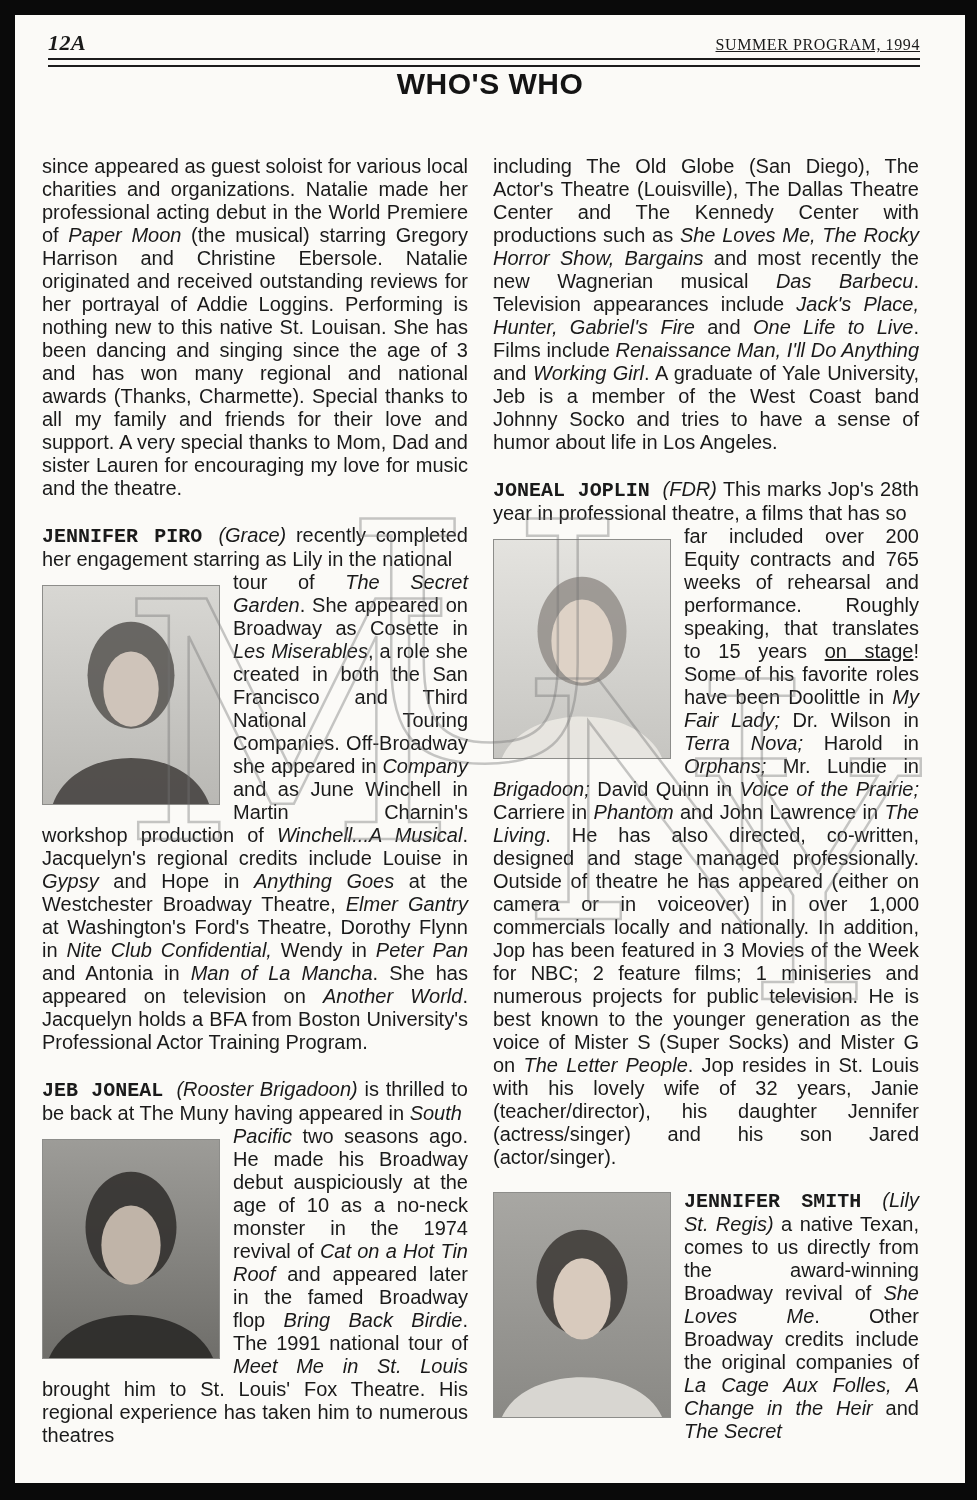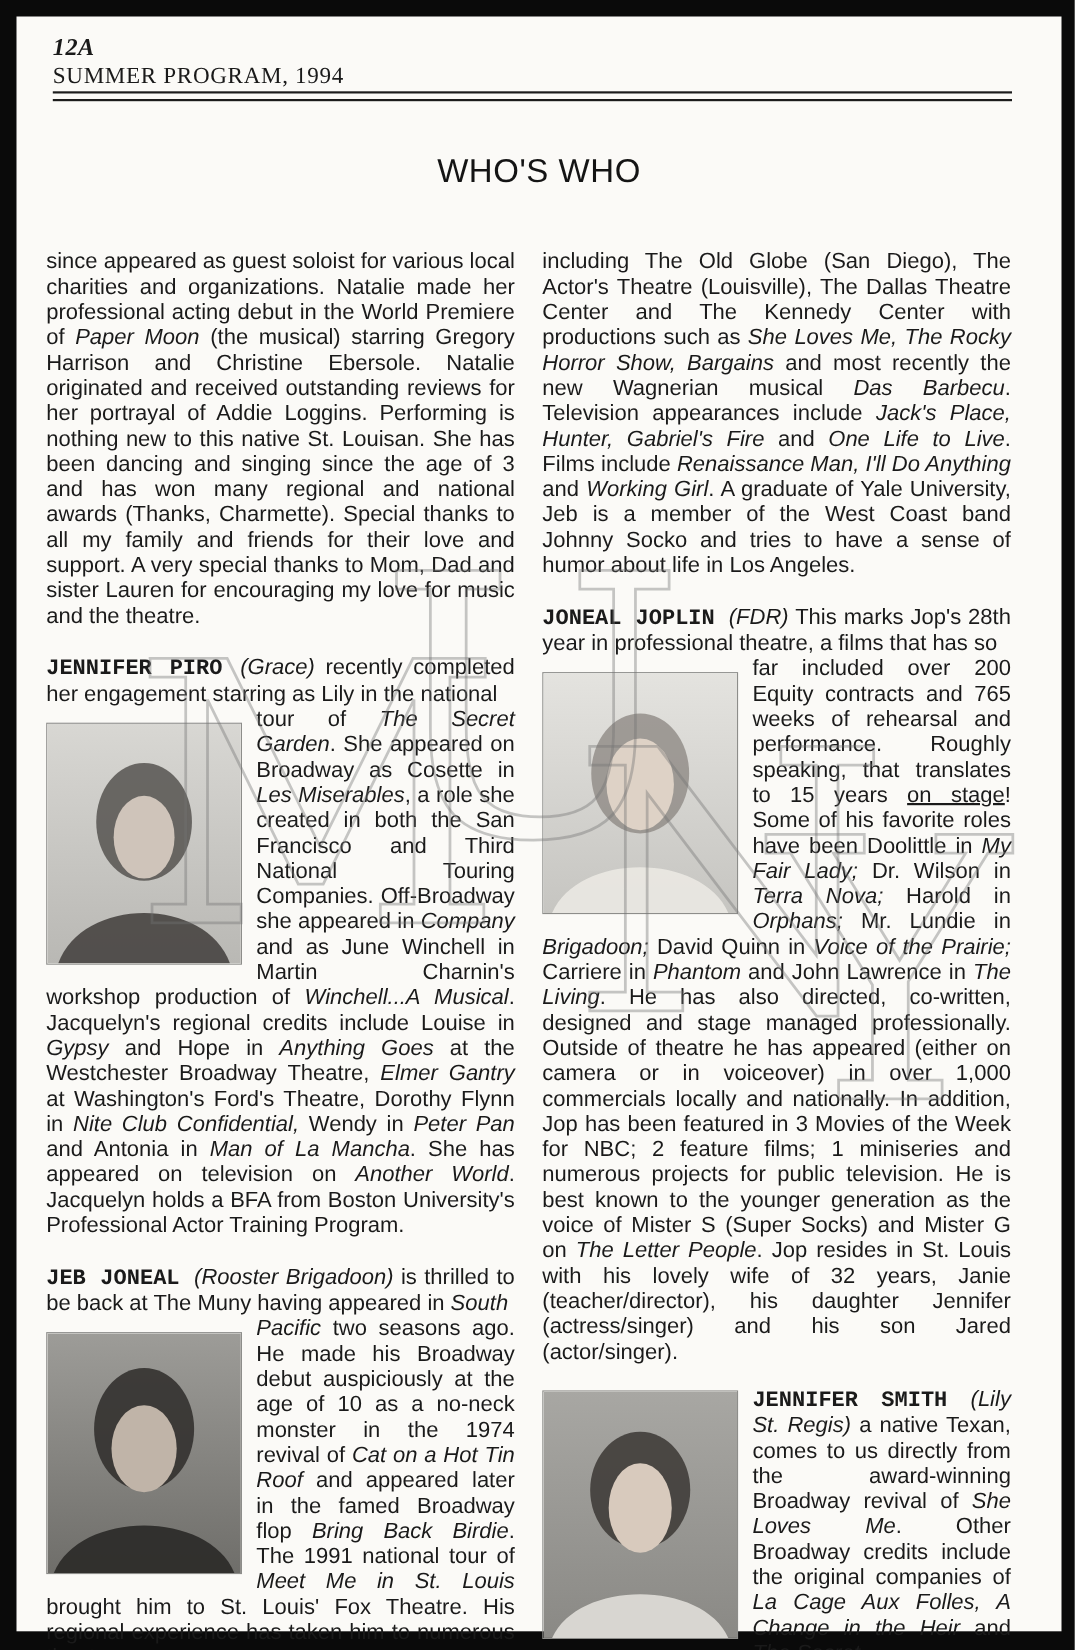--- a/index.html
+++ b/index.html
@@ -10,31 +10,30 @@
   }
   .page{
     position:absolute;left:15px;top:15px;right:12px;bottom:17px;
     background:#fbfaf7;color:#1a1a1a;z-index:1;
   }
   
   .hdr-row{
     display:flex;justify-content:space-between;align-items:baseline;
     margin:15px 45px 0 33px;
     font-family:"Liberation Serif", serif;
-    flex-direction:column;
   }
   .pagenum{font-size:22px;font-weight:bold;font-style:italic;letter-spacing:.5px;}
-  .program{font-size:21px;letter-spacing:.6px;}
+  .program{font-size:16px;letter-spacing:.6px;text-decoration:underline;}
   .dbl-rule{
     margin:2px 45px 0 33px;height:5px;
     border-top:2px solid #1c1c1c;border-bottom:2px solid #1c1c1c;
   }
   .page-title{
-    margin-top:47px;text-align:center;
-    font-size:30px;font-weight:normal;letter-spacing:.5px;color:#141414;
+    text-align:center;
+    font-size:30px;font-weight:bold;letter-spacing:.5px;color:#141414;
   }
   
   .content{
     margin:54px 30px 0 27px;
     display:flex;gap:25px;
     font-size:20px;line-height:23px;text-align:justify;
   }
   .col{width:426px;}
   .sec{margin-top:24px;}
   .sec:first-child{margin-top:0;}

